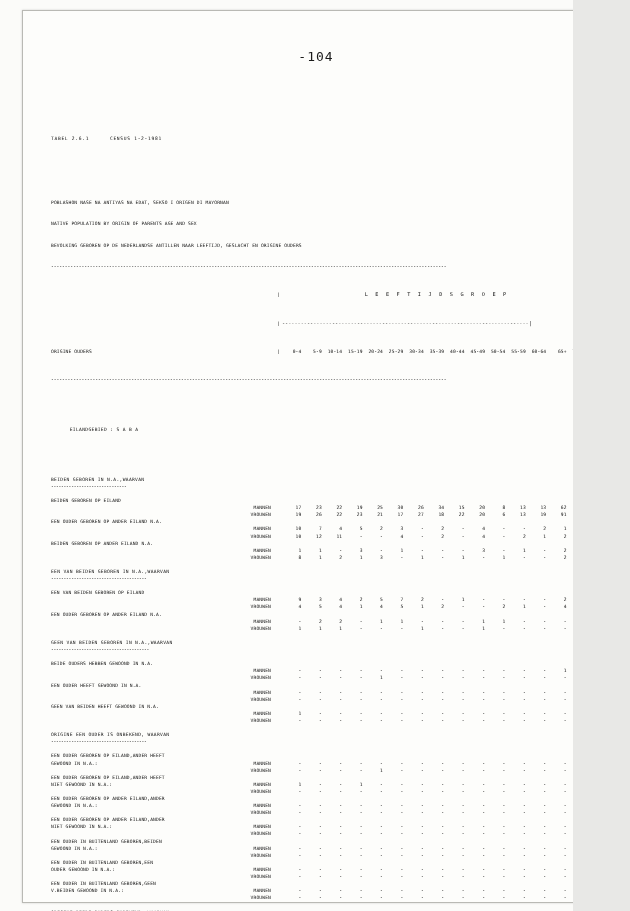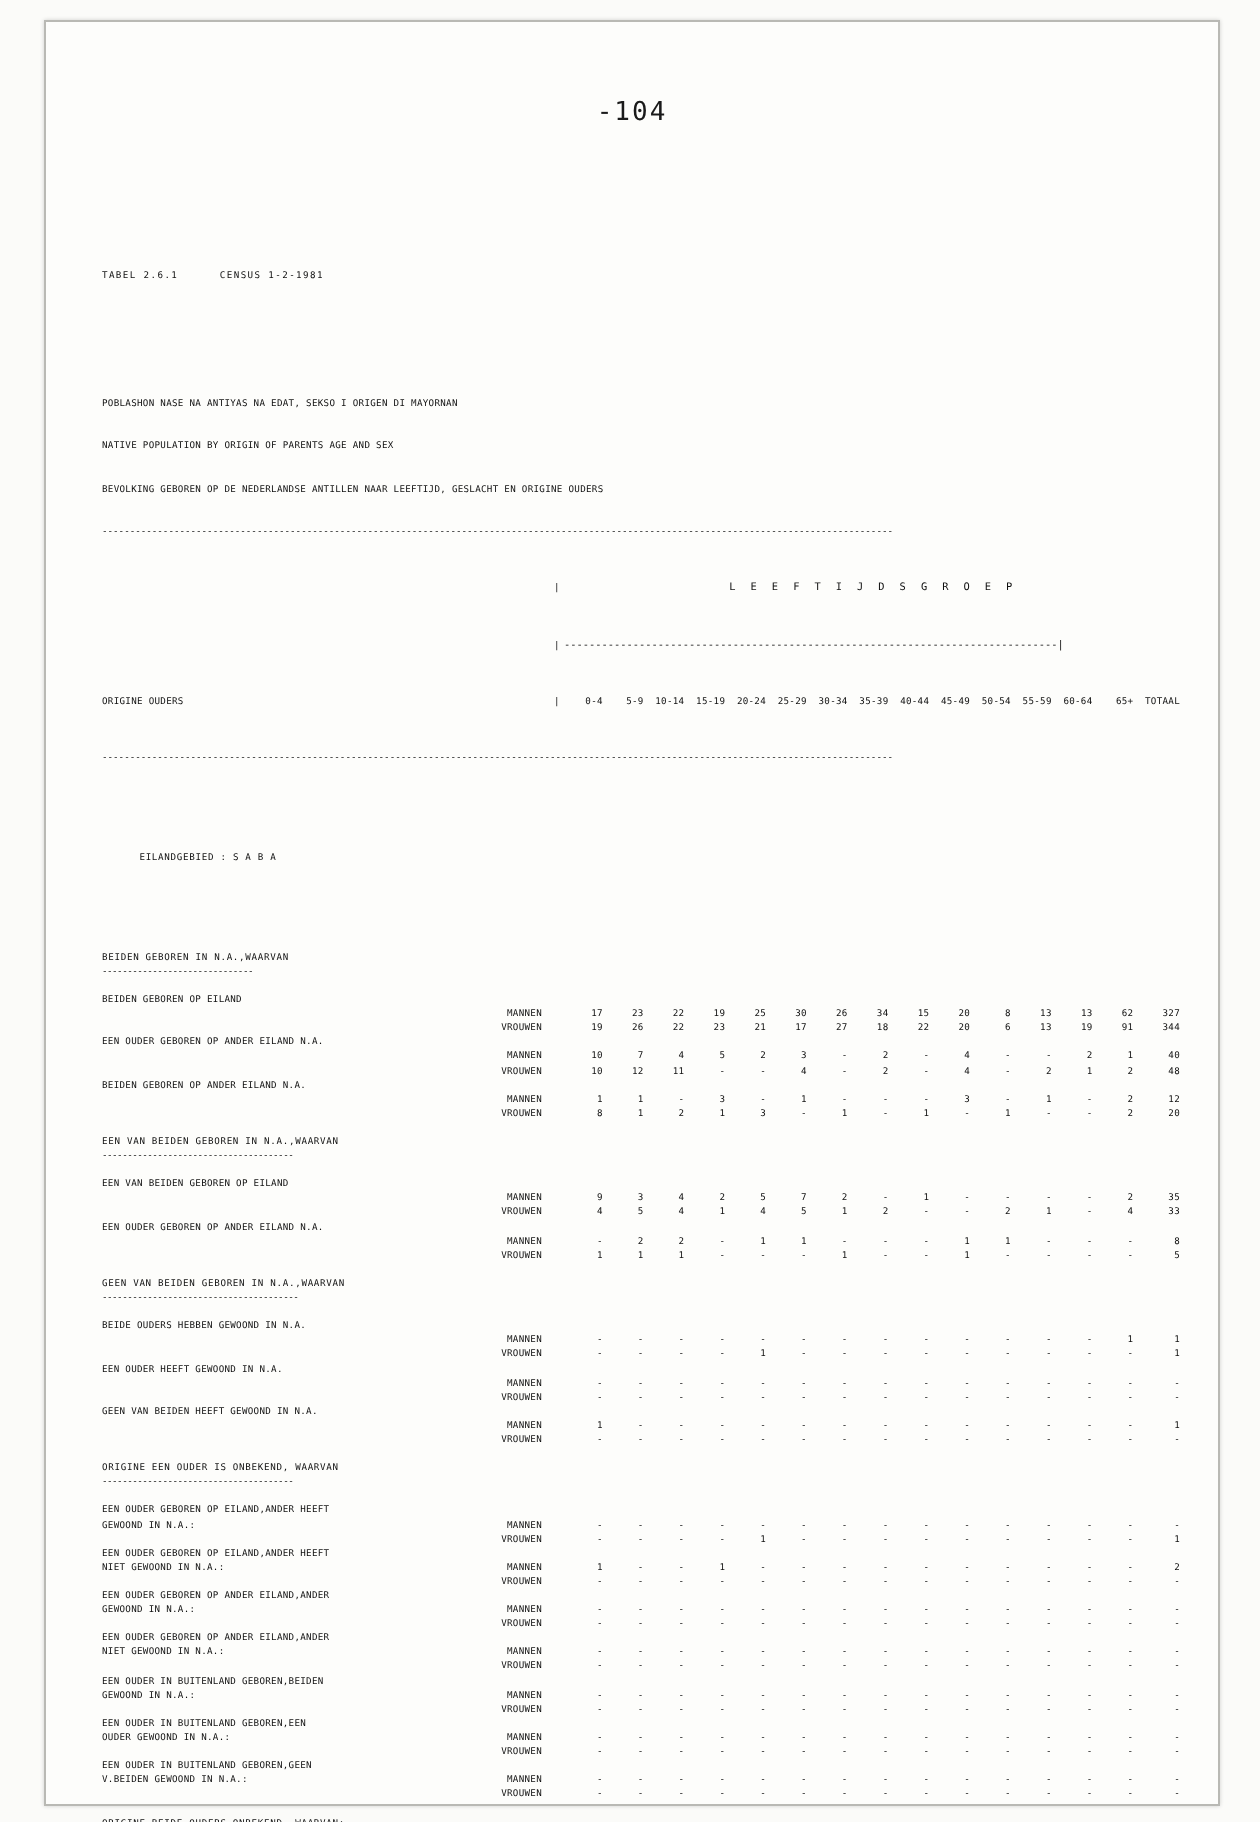--- a/index.html
+++ b/index.html
@@ -1,18 +1,18 @@
 <!DOCTYPE html>
 <html><head>
 <meta charset="utf-8">
 <style>
   html,body{margin:0;padding:0;background:#e8e8e6;}
   body{font-family:"DejaVu Sans Mono","Liberation Mono",monospace;}
   #page{
-    position:relative;width:630px;height:911px;background:#fbfbf9;
+    position:relative;width:573px;height:911px;background:#fbfbf9;
     overflow:hidden;
   }
   #sheet{
     position:absolute;left:22px;top:10px;width:586px;height:891px;
     background:#fdfdfb;border:1px solid #b9b9b4;
     box-shadow:0 0 2px rgba(0,0,0,.18);
   }
   .pageno{
     position:absolute;top:38px;left:0;width:586px;text-align:center;
     font-size:13px;letter-spacing:1px;color:#1a1a1a;

